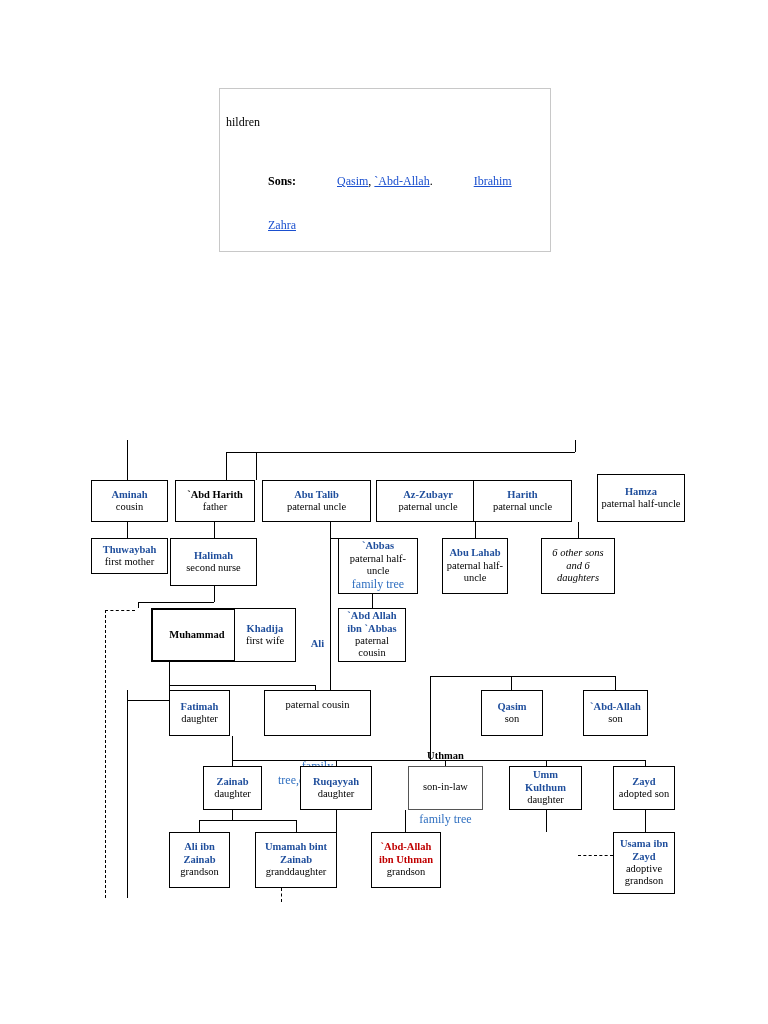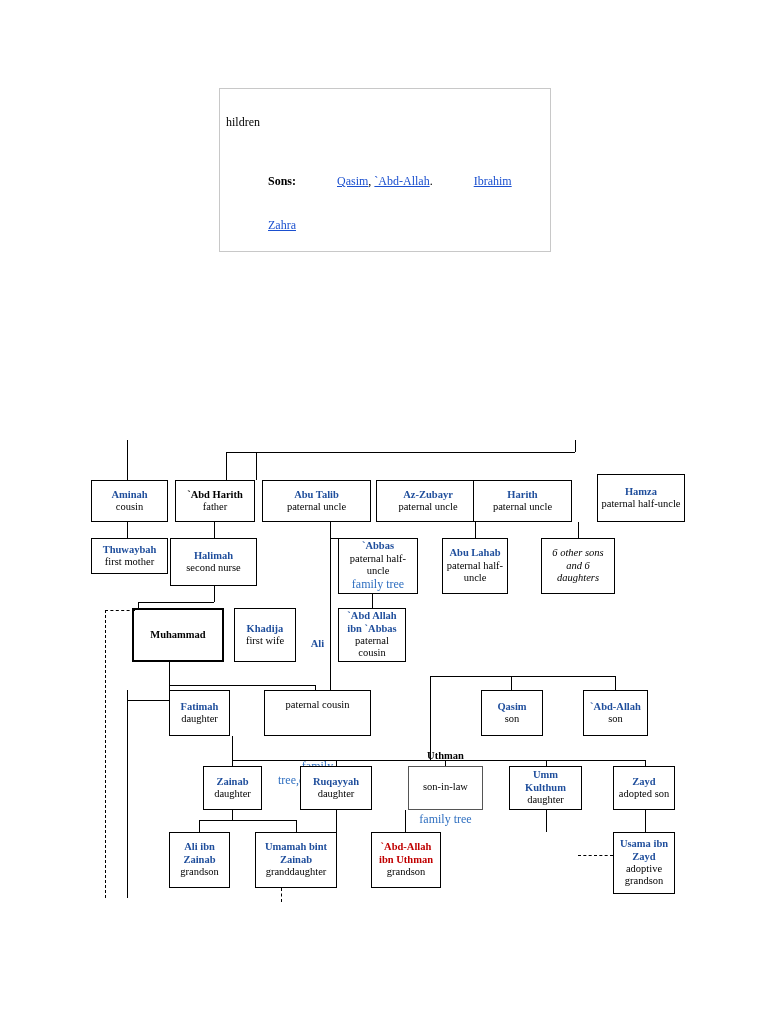--- a/index.html
+++ b/index.html
@@ -117,21 +117,21 @@
     </div>
     <div class="node" style="left:541px;top:108px;width:74px;height:56px;">
       <div class="it">6 other sons and 6 daughters</div>
     </div>
 
     <div class="ln lnv" style="left:214px;top:156px;height:16px;"></div>
     <div class="ln lnh" style="left:138px;top:172px;width:76px;"></div>
     <div class="ln lnv" style="left:138px;top:172px;height:6px;"></div>
     <div class="ln lnv" style="left:372px;top:164px;height:14px;"></div>
 
-    <div class="node" style="left:132px;top:178px;width:92px;height:54px;border-width:2.4px;text-align:right;">
+    <div class="node" style="left:151px;top:178px;width:92px;height:54px;border-width:2.4px;text-align:right;">
       <div class="t1 black">Muhammad</div>
     </div>
     <div class="node" style="left:234px;top:178px;width:62px;height:54px;">
       <div class="t1">Khadija</div>
       <div class="t2">first wife</div>
     </div>
     <div class="node" style="left:338px;top:178px;width:68px;height:54px;">
       <div class="t1">`Abd Allah ibn `Abbas</div>
       <div class="t2">paternal cousin</div>
     </div>

